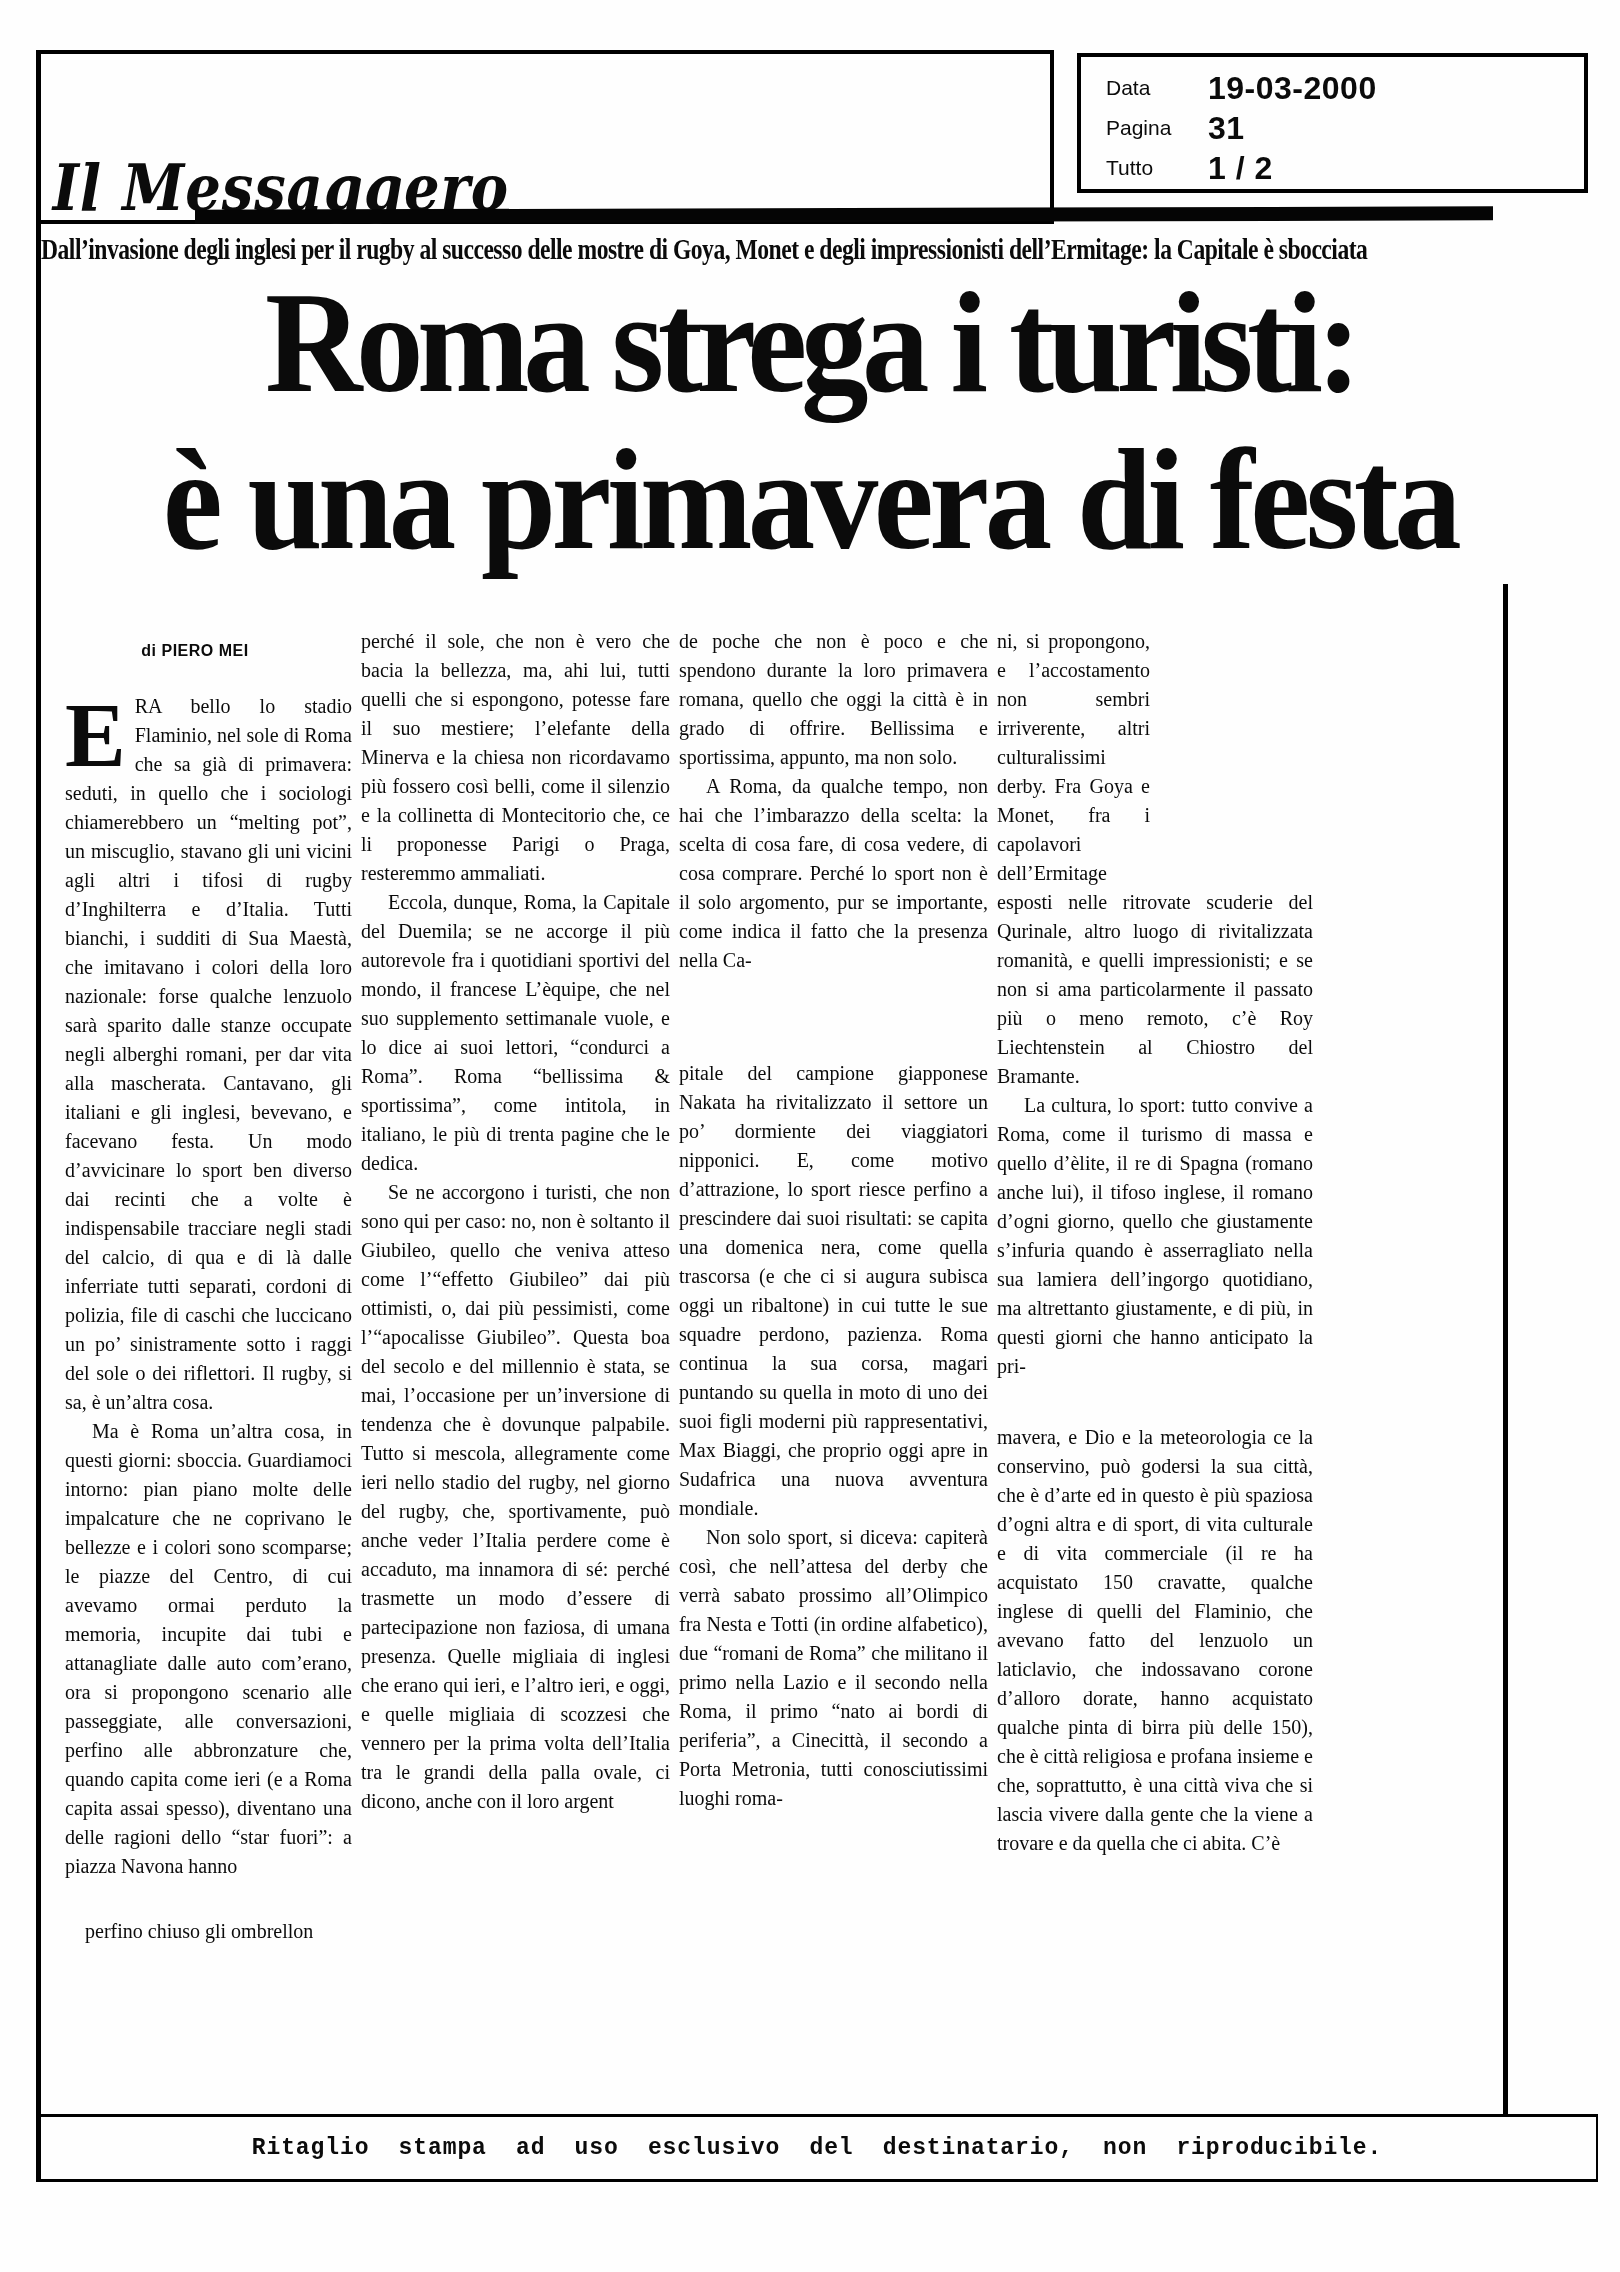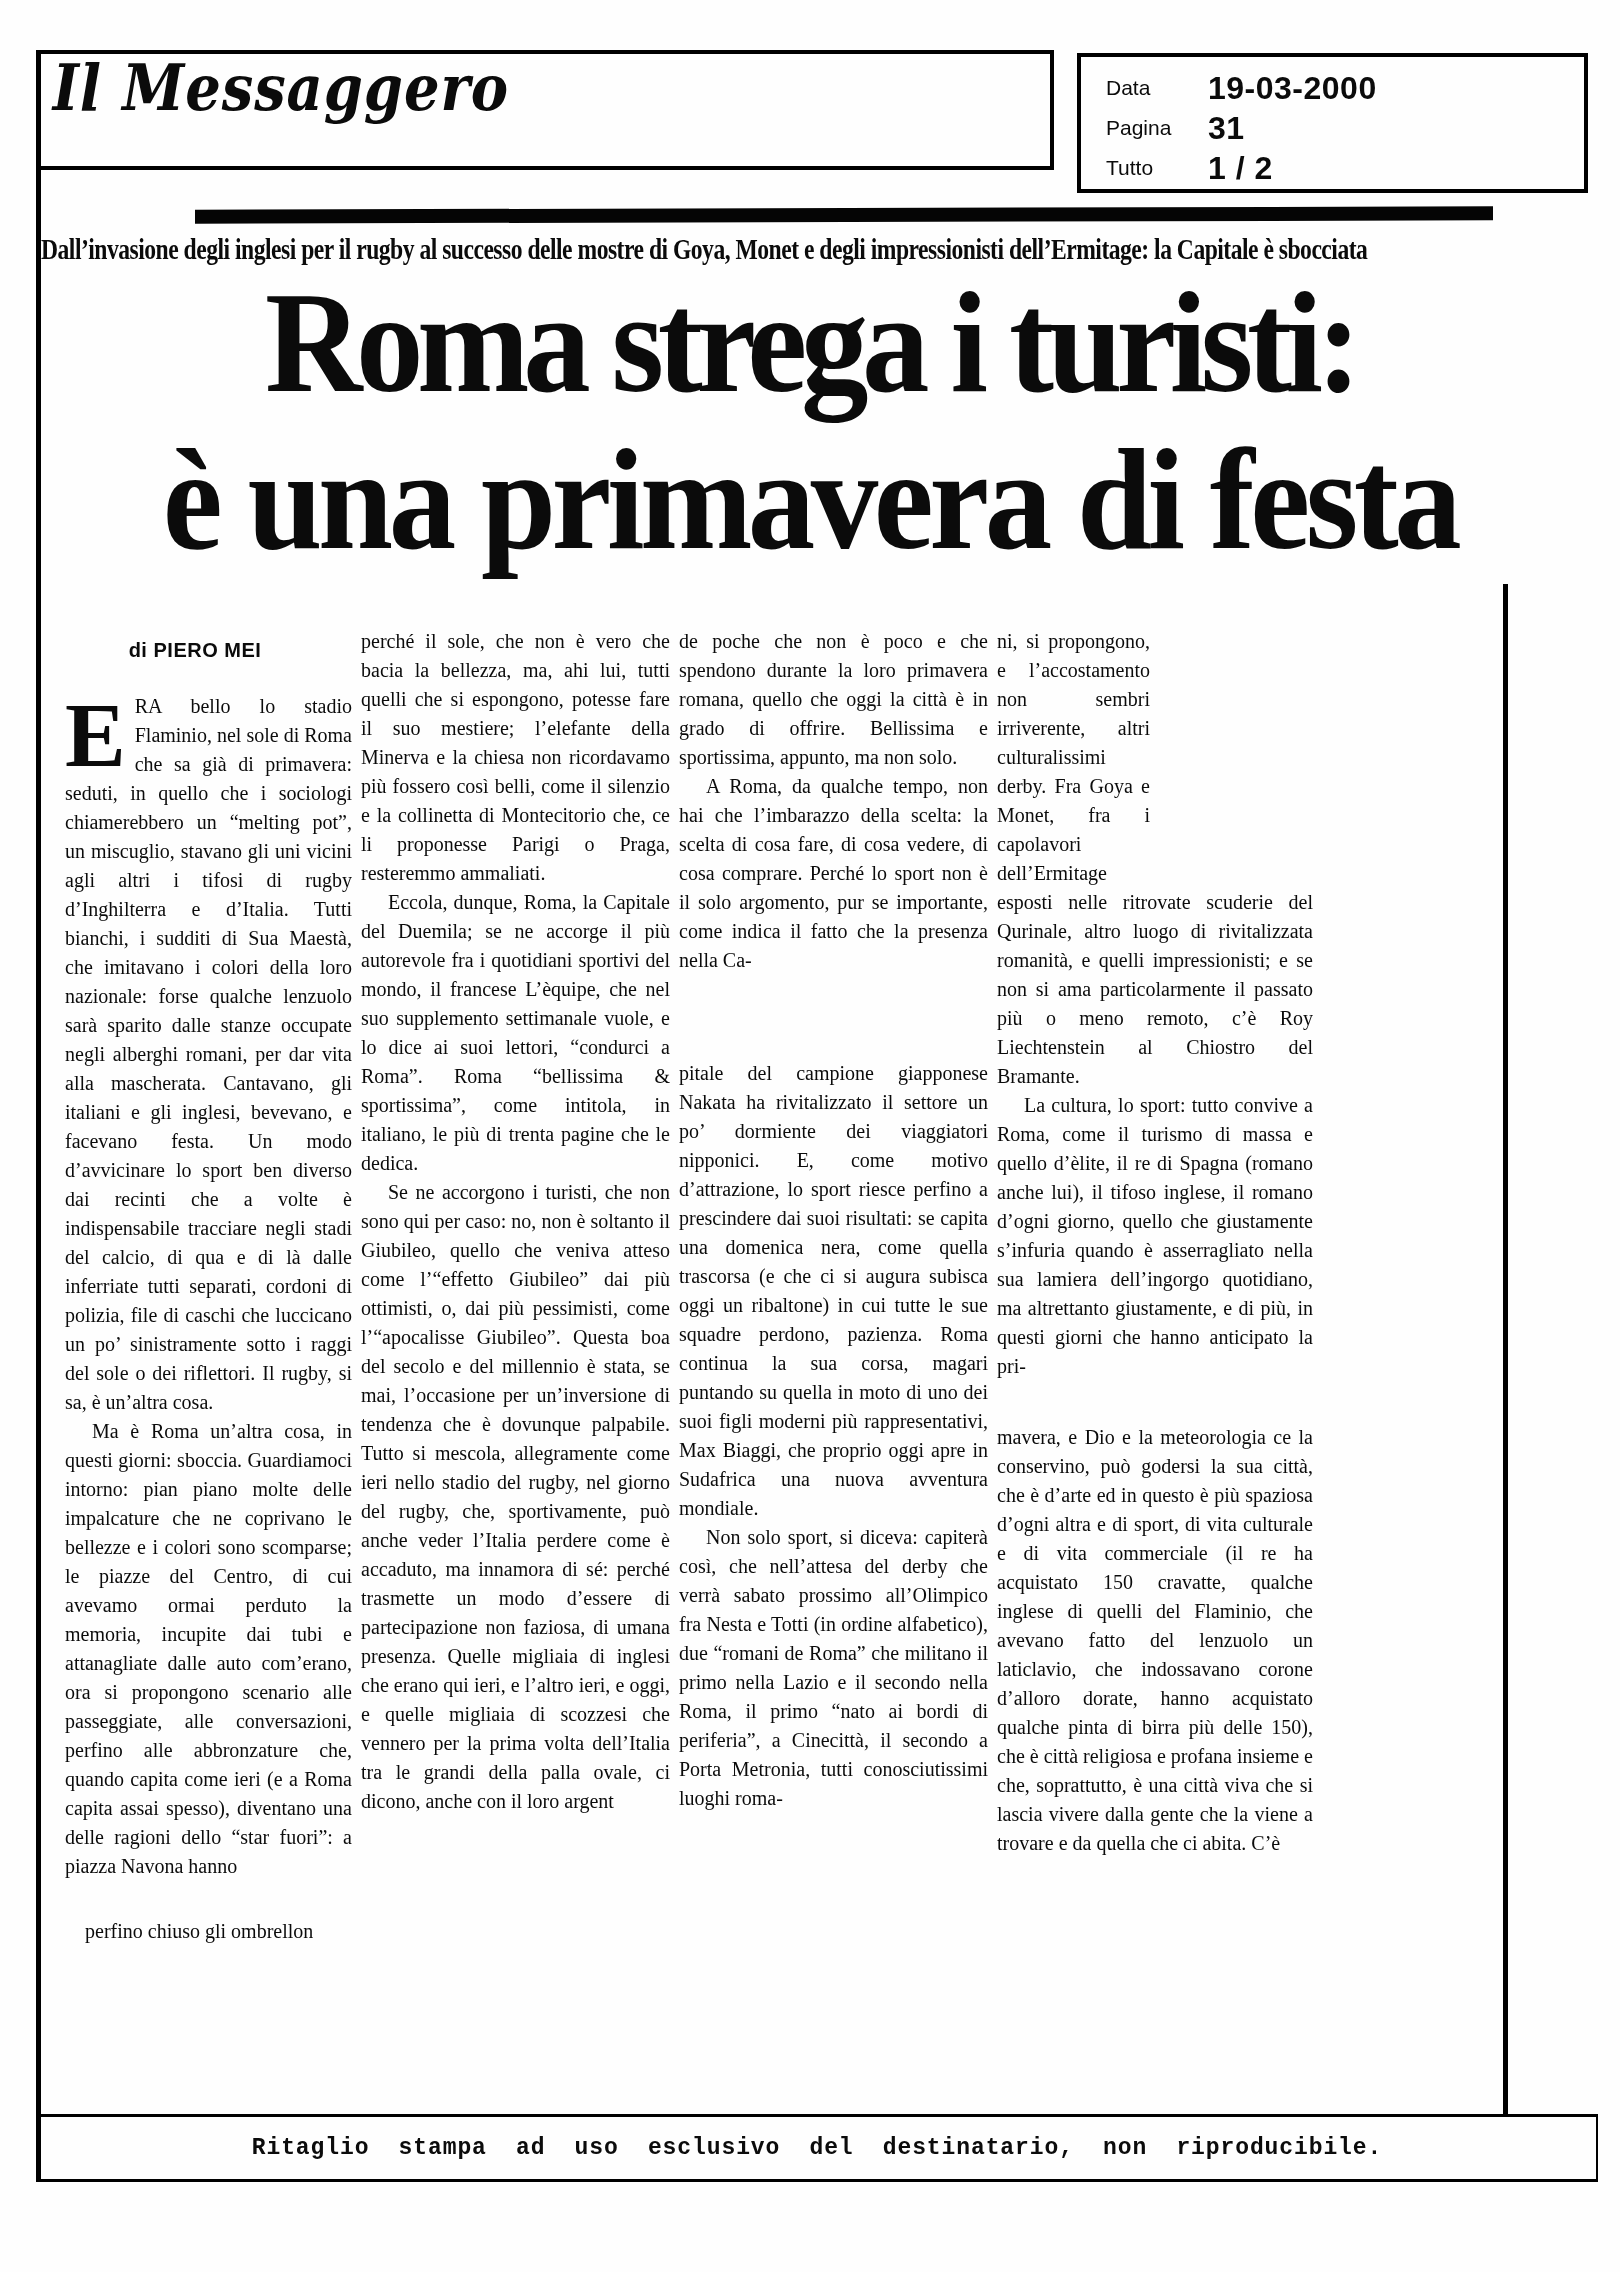--- a/index.html
+++ b/index.html
@@ -4,22 +4,22 @@
 <style>
   html,body{margin:0;padding:0;background:#888;}
   .page{
     position:relative;width:1620px;height:2273px;background:#fefefe;
     margin:0 auto;overflow:hidden;color:#0b0b0b;
     font-family:"Liberation Serif", serif;
   }
   
   .left-border{position:absolute;left:36px;top:50px;width:4.5px;height:2129px;background:#000;}
   .masthead-box{
-    position:absolute;left:36px;top:50px;width:1018px;height:120px;
-    border:4.5px solid #000;box-sizing:border-box;display:flex;align-items:flex-start;
+    position:absolute;left:36px;top:50px;width:1018px;height:174px;
+    border:4.5px solid #000;box-sizing:border-box;display:flex;align-items:flex-end;
   }
   .masthead{
     font-family:"DejaVu Serif", serif;font-weight:bold;font-style:italic;
     font-size:56px;letter-spacing:0.9px;padding-left:12.7px;
     transform:scaleY(1.15);transform-origin:left center;
   }
   .info-box{
     position:absolute;left:1077px;top:53px;width:511px;height:140px;
     border:4.5px solid #000;box-sizing:border-box;
     font-family:"Liberation Sans", sans-serif;padding:11px 0 0 25px;
@@ -42,21 +42,21 @@
   .headline .hl2{letter-spacing:-4.5px;}
   
   .body-grid{
     position:absolute;left:65px;top:627px;width:1247px;
     display:grid;grid-template-columns:287px 309px 309px 316px;column-gap:9px;
   }
   .col{font-size:20px;line-height:29px;text-align:justify;}
   .col p{margin:0;}
   .col p.ind{text-indent:27px;}
   .byline{
-    font-family:"Liberation Sans", sans-serif;font-weight:bold;font-size:20px;
+    font-family:"Liberation Sans", sans-serif;font-weight:bold;font-size:16px;
     text-align:center;margin:9px 27px 27px 0;letter-spacing:0.5px;
   }
   .dropcap{
     float:left;font-size:91px;line-height:75px;font-weight:bold;
     padding:5.5px 9px 0 0;
   }
   .gap-c3{margin-top:84px !important;}
   .gap-d3{margin-top:42px !important;}
   .tail-a{margin-top:36px !important;padding-left:20px;}
   .narrow-d{width:153px;}

